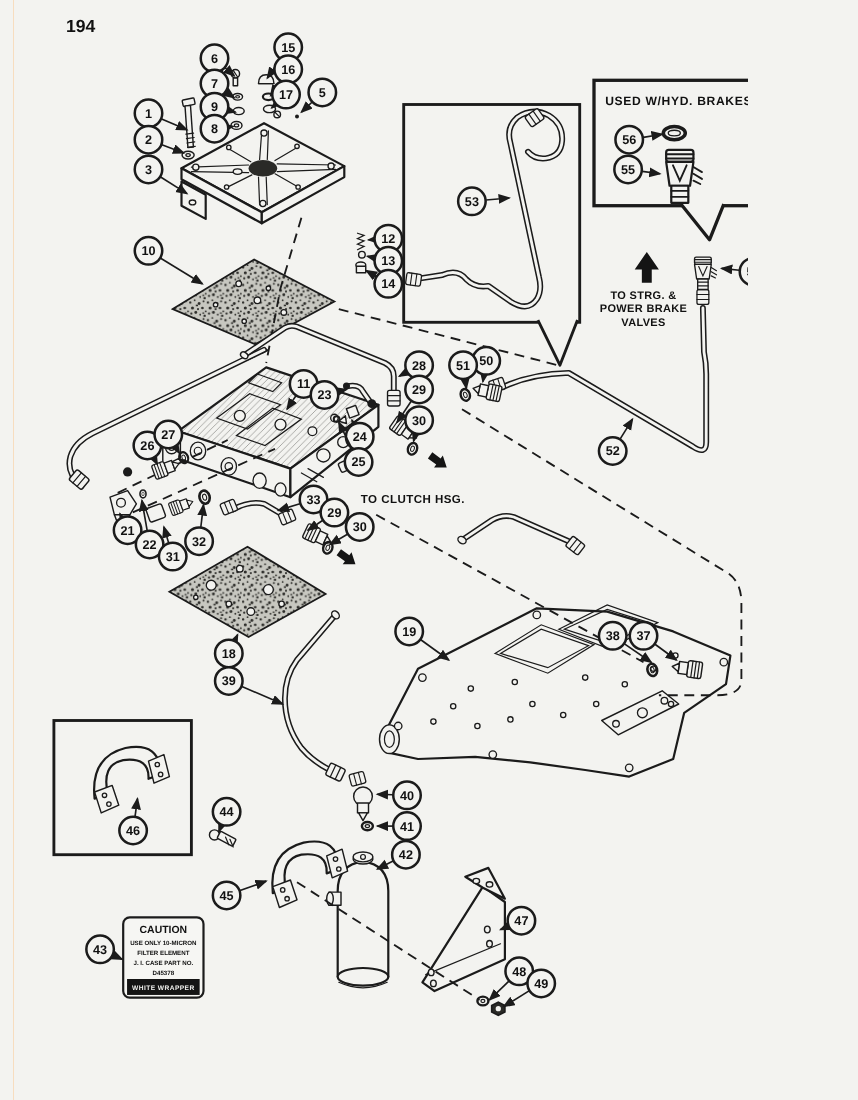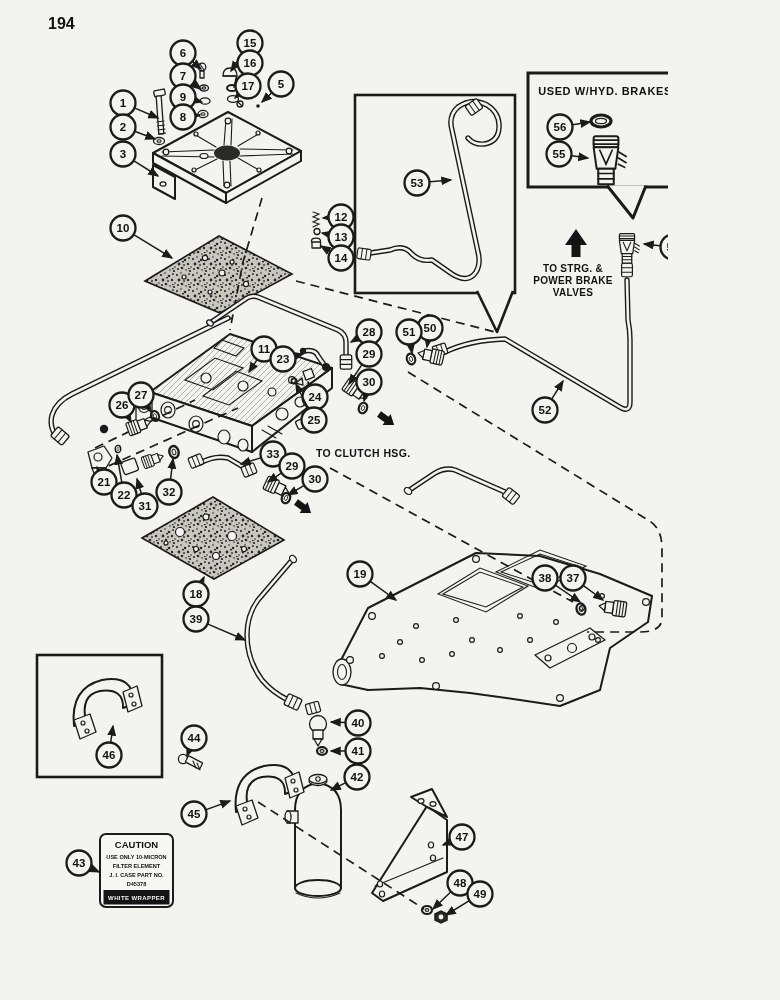--- a/index.html
+++ b/index.html
@@ -1,17 +1,17 @@
 <!DOCTYPE html>
 <html><head>
 <meta charset="utf-8">
 <style>
   html,body{margin:0;padding:0;background:#f3f3f0;}
   .page{position:relative;width:668px;height:1000px;background:#fdba74;overflow:hidden;
-        font-family:"Liberation Sans",sans-serif;}
+        font-family:"Liberation Sans",sans-serif;margin-left:12px;}
   svg{display:block;}
   text{user-select:none;}
   .solid{fill:#f3f3f0;stroke:#1b1b1b;stroke-width:2;stroke-linejoin:round;}
   .solid-thin{fill:#f3f3f0;stroke:#1b1b1b;stroke-width:1.3;stroke-linejoin:round;}
   .thin{fill:none;stroke:#1b1b1b;stroke-width:1.1;stroke-linecap:round;}
   .fill-ink{fill:#1b1b1b;stroke:none;}
   .tube{fill:none;stroke:#1b1b1b;stroke-width:5.4;stroke-linecap:round;stroke-linejoin:round;}
   .tube-core{fill:none;stroke:#f3f3f0;stroke-width:2.6;stroke-linecap:round;stroke-linejoin:round;}
   .dash{fill:none;stroke:#1b1b1b;stroke-width:1.7;stroke-dasharray:9 6;stroke-linecap:butt;}
   .hole{fill:#f3f3f0;stroke:#1b1b1b;stroke-width:1.2;}

